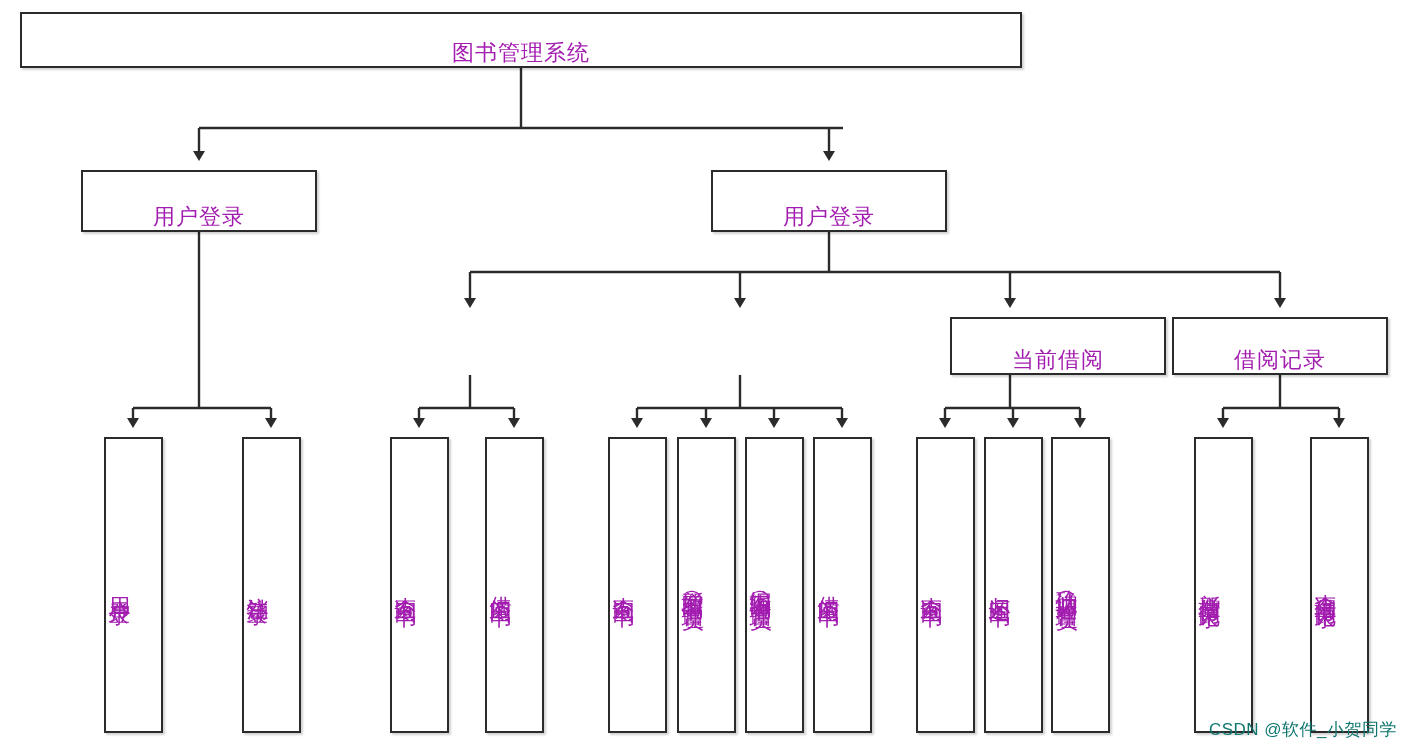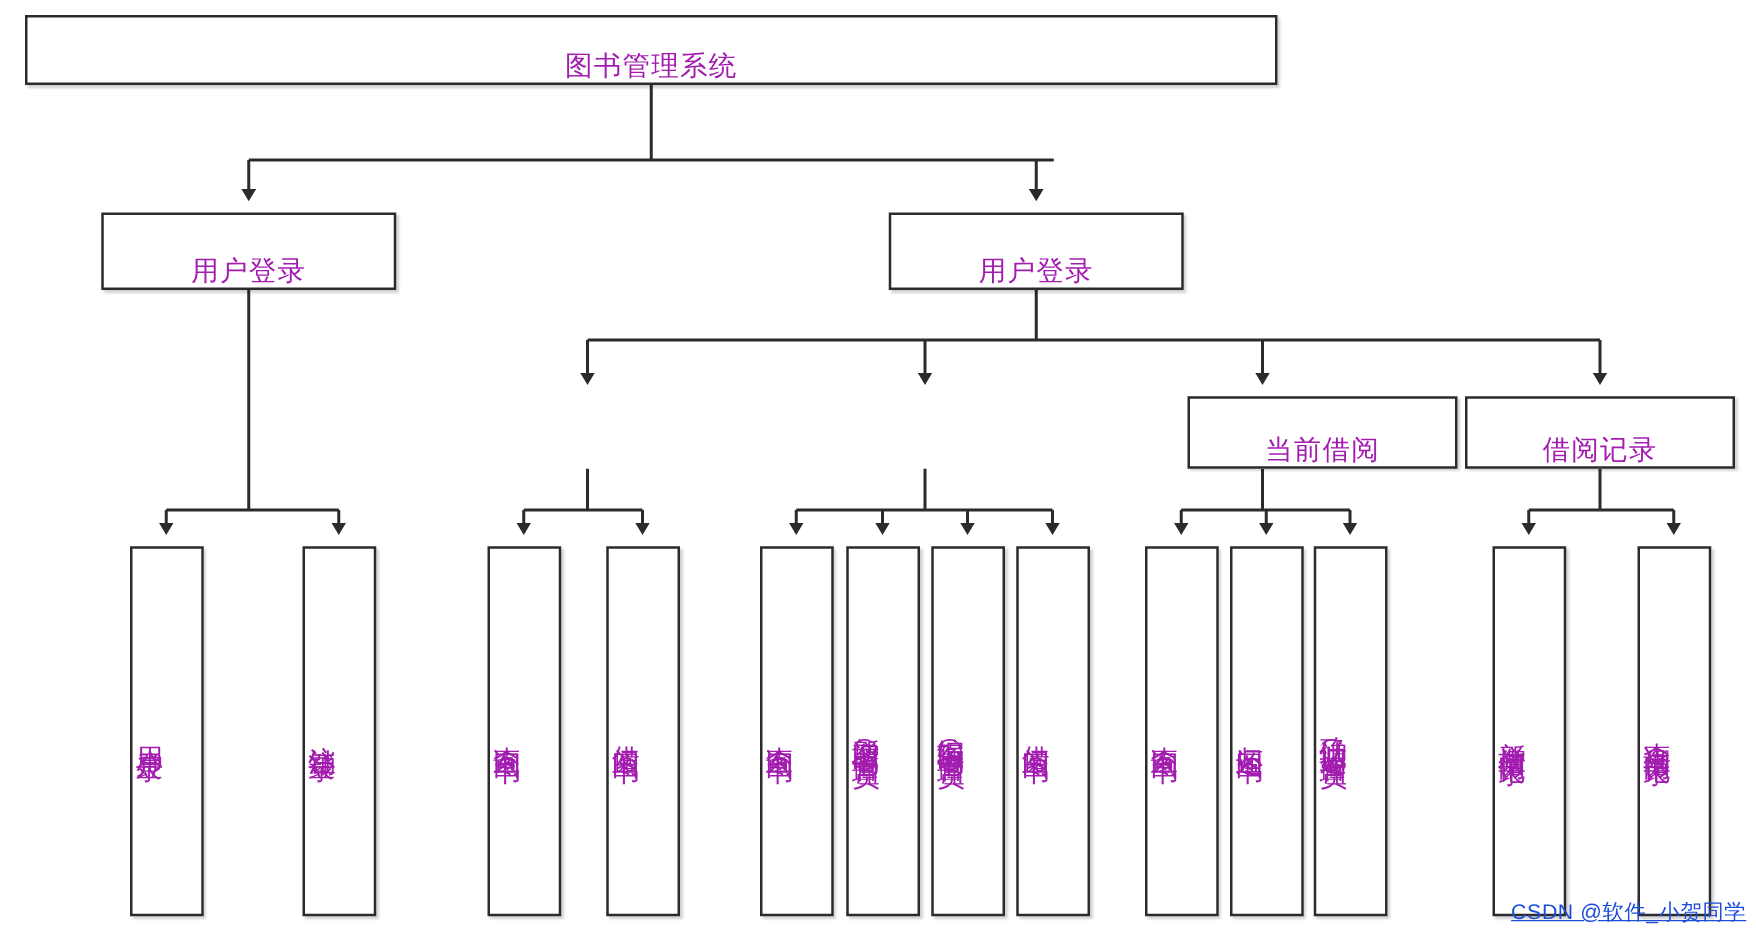--- a/index.html
+++ b/index.html
@@ -55,25 +55,24 @@
     writing-mode: vertical-rl;
     text-orientation: upright;
     display: block;
     max-height: 100%;
   }
   #watermark {
     position: absolute;
     right: 8px;
     bottom: 6px;
     font-size: 17px;
-    color: #1d4ed8;
+    color: #0f766e;
     z-index: 5;
     white-space: nowrap;
     letter-spacing: 0.5px;
-    text-decoration: underline;
   }
 </style>
 </head>
 <body>
 
 <div id="canvas">
 
   <svg id="edges" viewBox="0 0 1405 747" xmlns="http://www.w3.org/2000/svg">
     <defs>
       <marker id="arrow" markerWidth="10" markerHeight="12" refX="1" refY="6" orient="auto" markerUnits="userSpaceOnUse">

